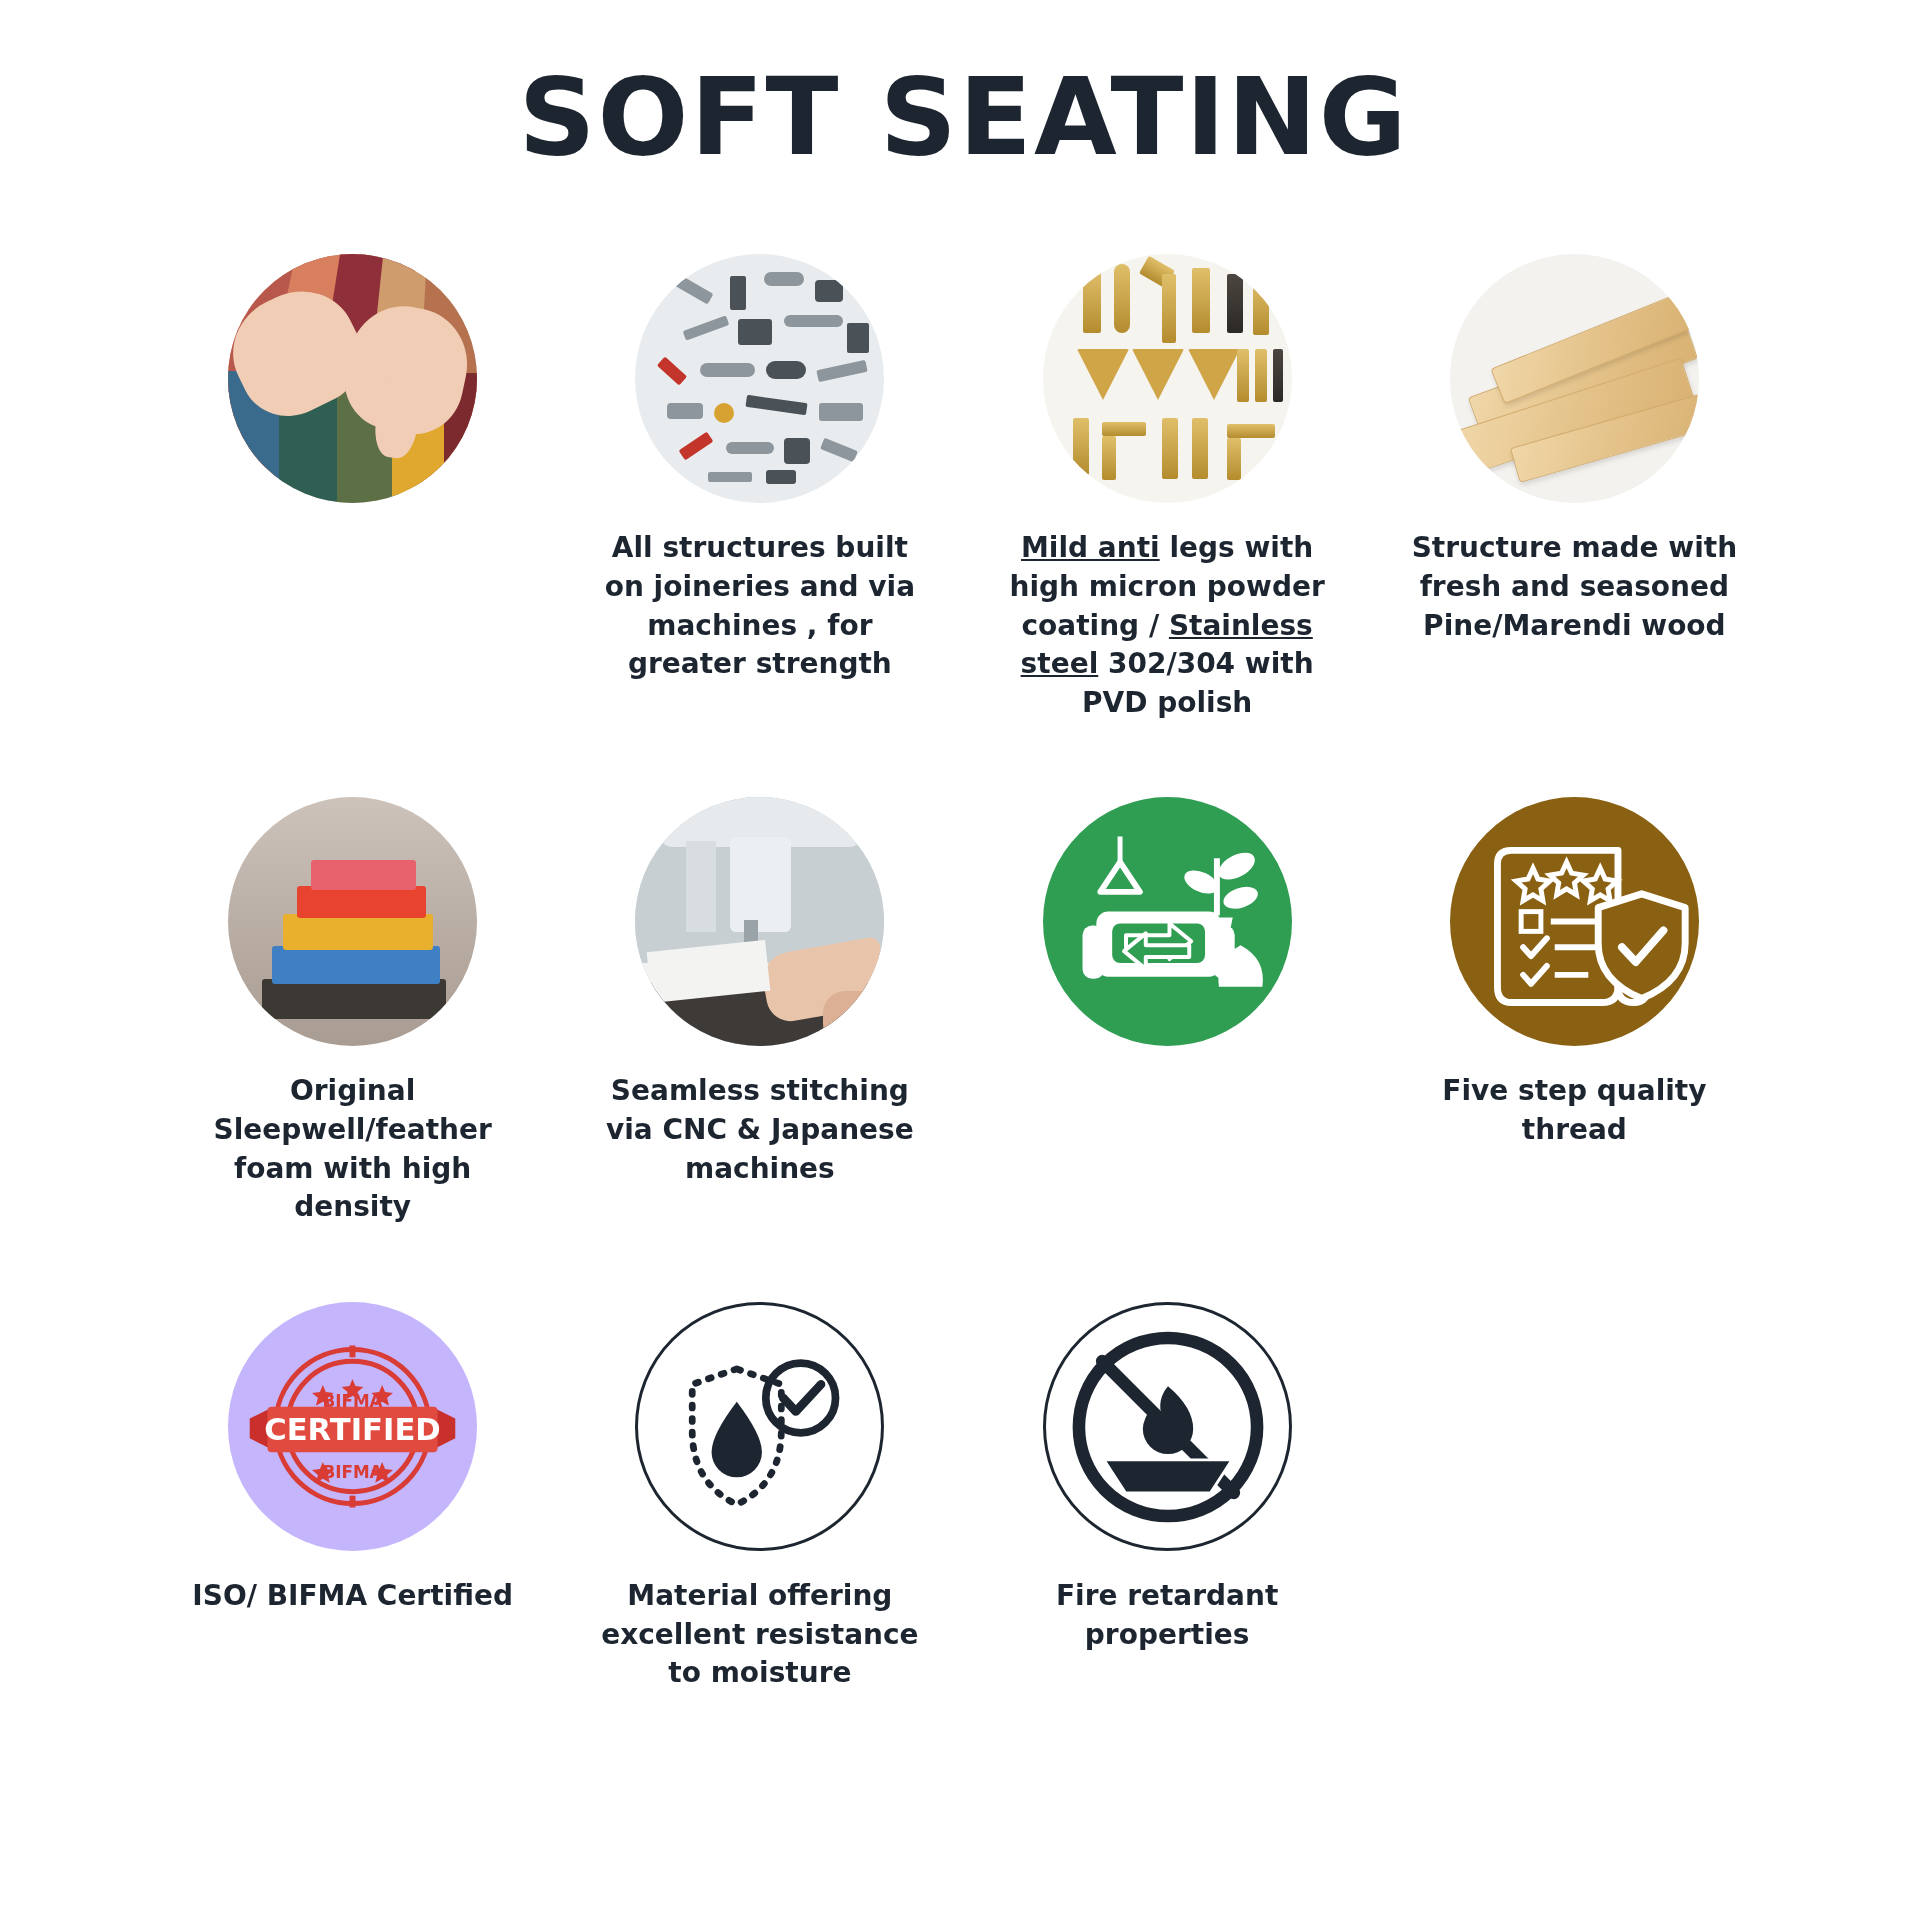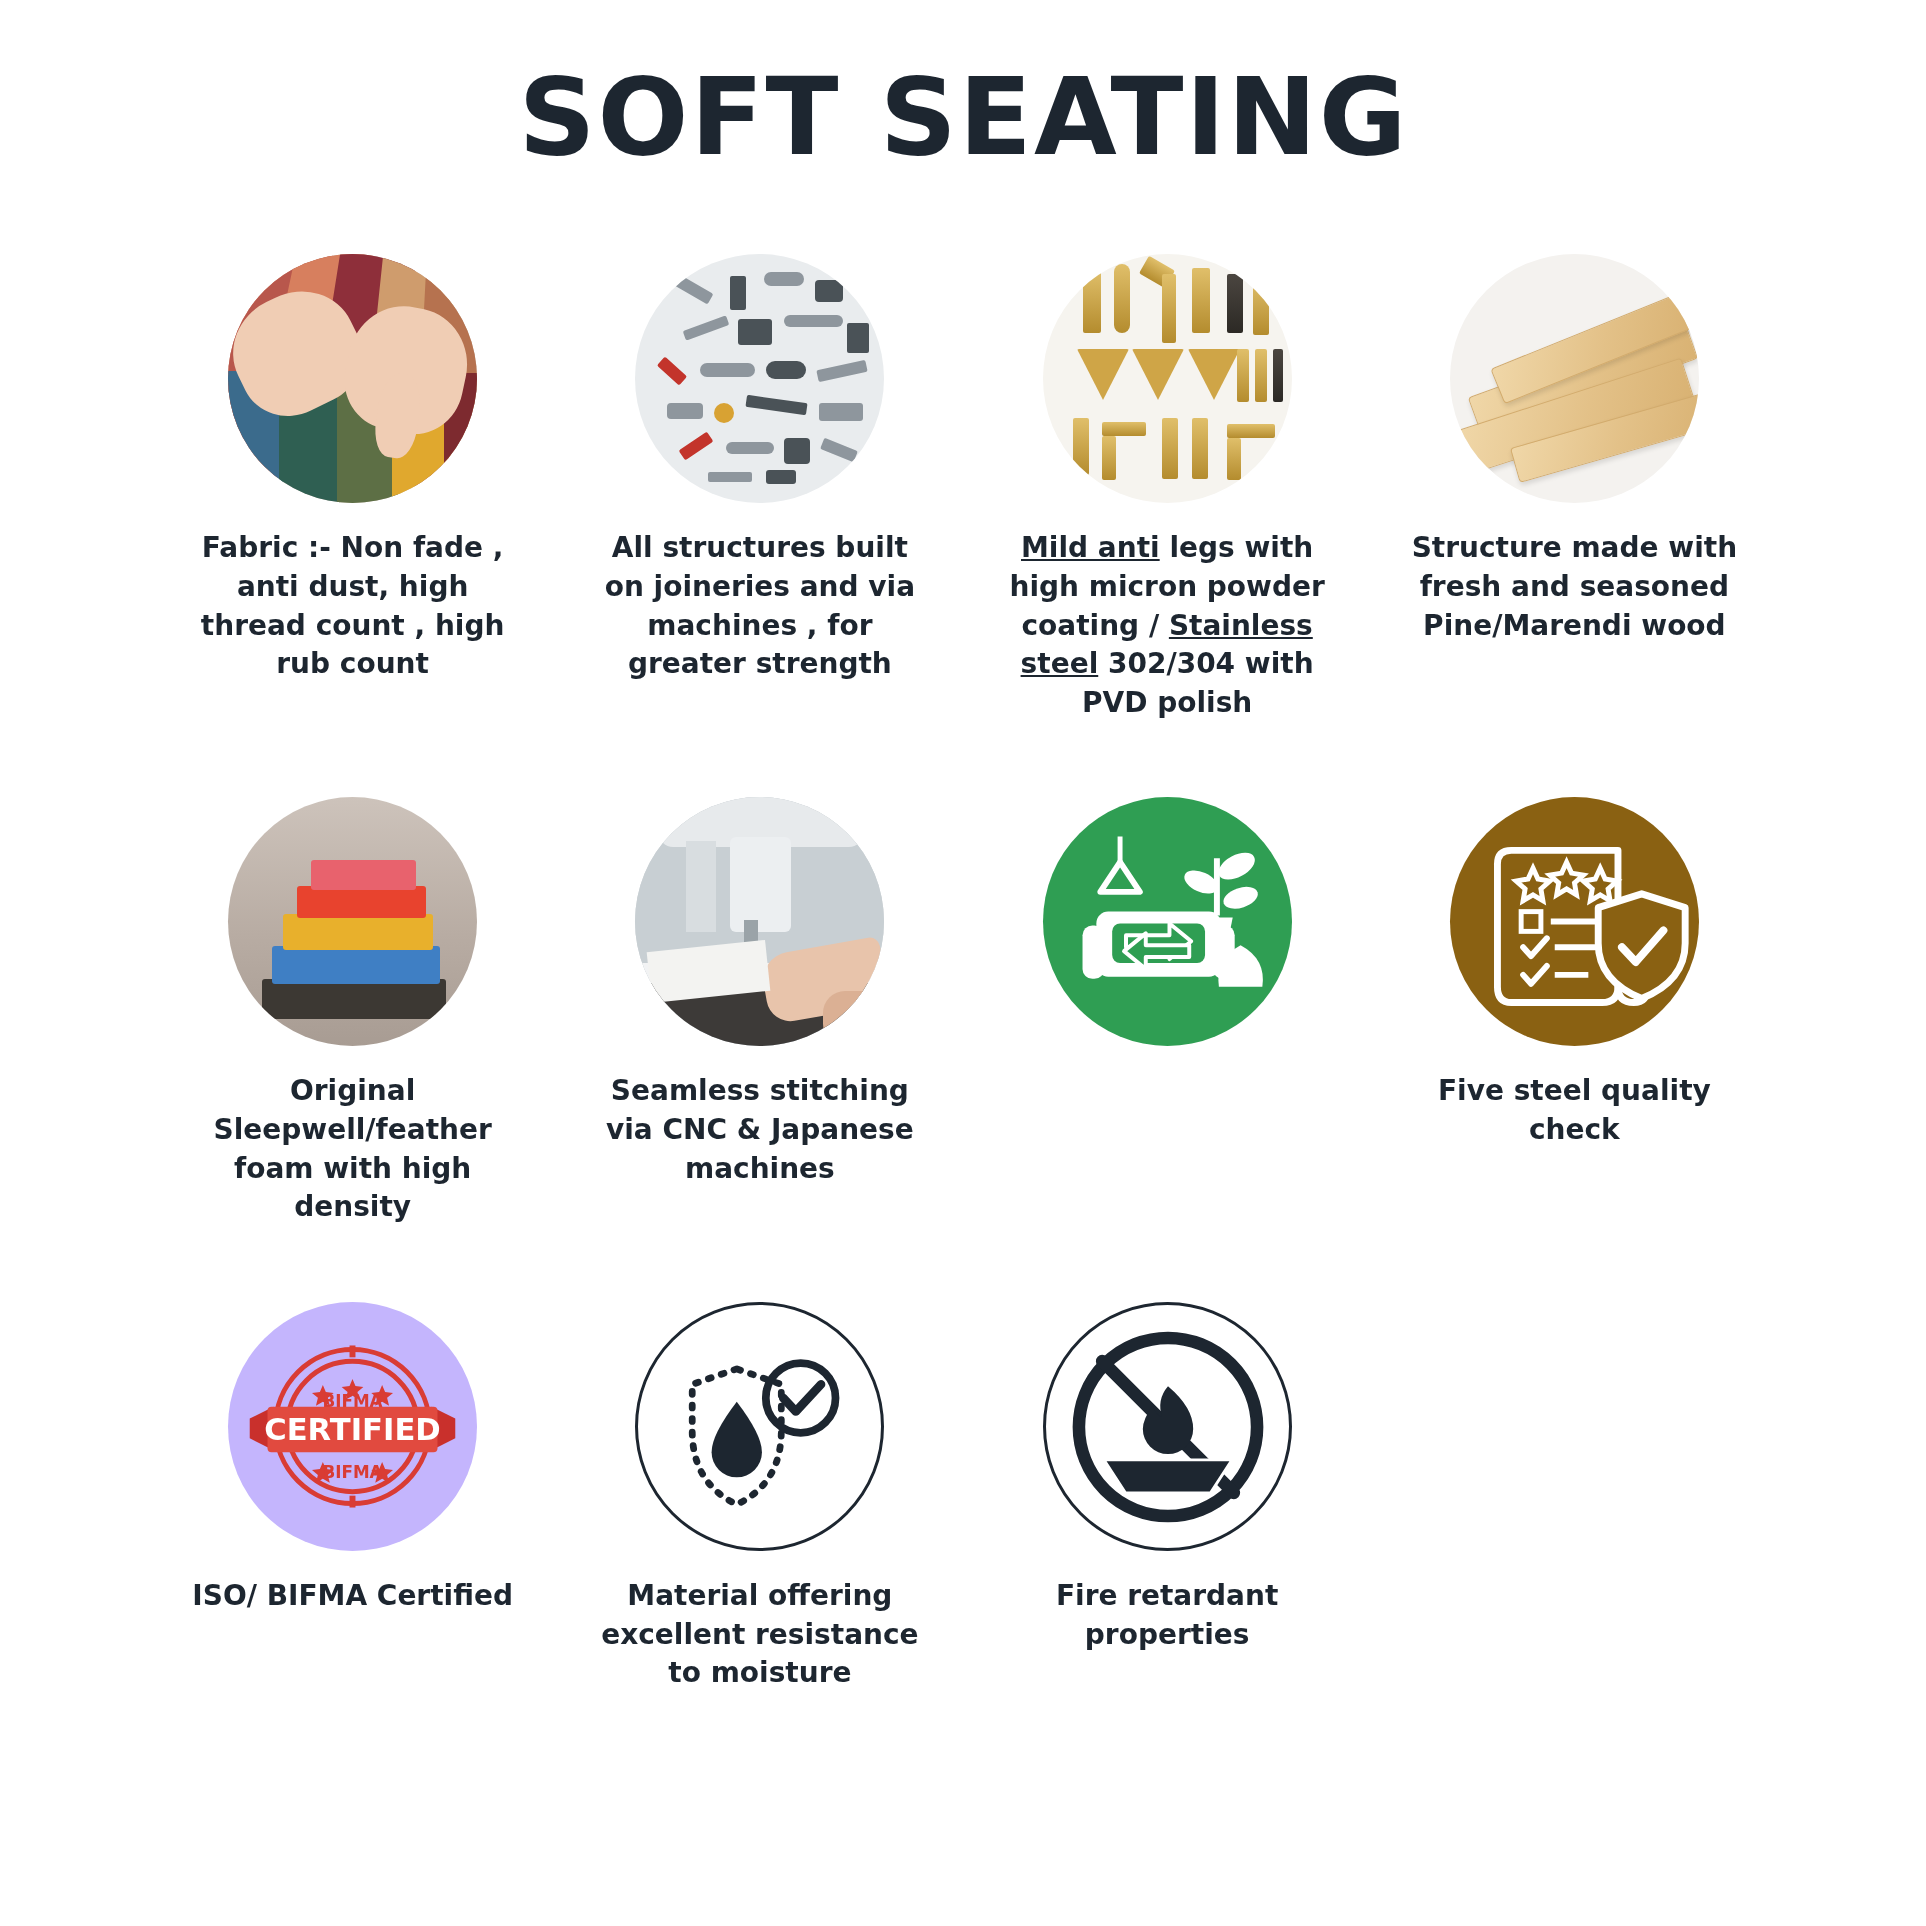--- a/index.html
+++ b/index.html
@@ -167,23 +167,20 @@
         <div class="fab" style="left:158px;top:-24px;background:#cf9c6d;transform:rotate(6deg);"></div>
         <div class="fab" style="left:200px;top:-20px;background:#b6724f;transform:rotate(3deg);"></div>
         <div class="fab" style="left:-10px;top:117px;width:65px;height:149px;background:#3b6b8c;"></div>
         <div class="fab" style="left:51px;top:125px;width:61px;height:141px;background:#2f5f52;"></div>
         <div class="fab" style="left:109px;top:129px;width:61px;height:139px;background:#5d6f45;"></div>
         <div class="fab" style="left:164px;top:125px;width:59px;height:141px;background:#e0a82e;"></div>
         <div class="fab" style="left:216px;top:119px;width:55px;height:147px;background:#7d2a2f;"></div>
         <div class="hand" style="left:6px;top:40px;width:125px;height:117px;transform:rotate(-26deg);"></div>
         <div class="hand" style="left:119px;top:53px;width:119px;height:125px;transform:rotate(12deg);"></div>
         <div class="hand" style="left:149px;top:119px;width:42px;height:85px;transform:rotate(8deg);"></div>
-      </div>
-      <div class="caption">
-        <b>Fabric</b> :- Non fade , anti dust, high thread count , high rub count
       </div>
     </div>
 
     <div class="cell">
       <div class="circle c-parts">
         <div class="part" style="left:26px;top:26px;width:53px;height:12px;transform:rotate(30deg);"></div>
         <div class="part dark" style="left:95px;top:22px;width:16px;height:34px;"></div>
         <div class="part" style="left:129px;top:18px;width:40px;height:14px;border-radius:7px;"></div>
         <div class="part dark" style="left:180px;top:26px;width:28px;height:22px;border-radius:4px;"></div>
         <div class="part" style="left:48px;top:69px;width:46px;height:10px;transform:rotate(-20deg);"></div>
@@ -317,21 +314,21 @@
           <line x1="102" y1="126" x2="160" y2="126" stroke="#fff" stroke-width="6"></line>
           <path d="M74 152 l8 9 16 -18" fill="none" stroke="#fff" stroke-width="6" stroke-linecap="round" stroke-linejoin="round"></path>
           <line x1="106" y1="152" x2="160" y2="152" stroke="#fff" stroke-width="6"></line>
           <path d="M74 180 l8 9 16 -18" fill="none" stroke="#fff" stroke-width="6" stroke-linecap="round" stroke-linejoin="round"></path>
           <line x1="106" y1="180" x2="140" y2="180" stroke="#fff" stroke-width="6"></line>
 
           <path d="M150 112 l44 -14 44 14 v36 q0 38 -44 56 q-44 -18 -44 -56 z" fill="#8a6112" stroke="#fff" stroke-width="7" stroke-linejoin="round"></path>
           <path d="M174 152 l14 15 28 -32" fill="none" stroke="#fff" stroke-width="8" stroke-linecap="round" stroke-linejoin="round"></path>
         </svg>
       </div>
-      <div class="caption">Five steel quality check</div>
+      <div class="caption">Five step quality thread</div>
     </div>
 
     <div class="cell">
       <div class="circle c-plain">
         <svg width="249" height="249" viewBox="0 0 252 252">
           <g fill="none" stroke="#d93c34" stroke-width="5">
             <circle cx="126" cy="126" r="78"></circle>
             <circle cx="126" cy="126" r="66"></circle>
           </g>
           <g fill="#d93c34">

